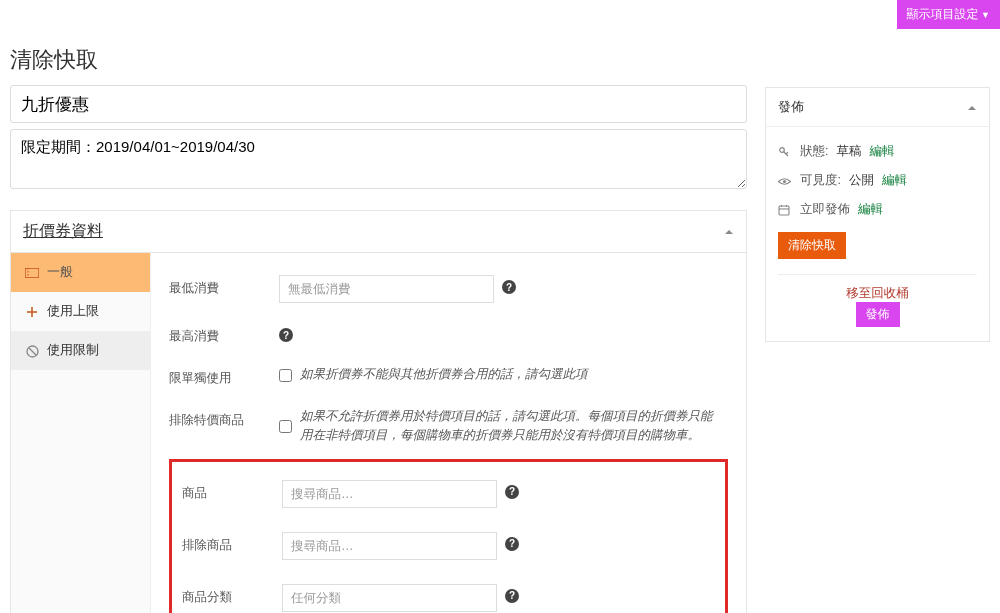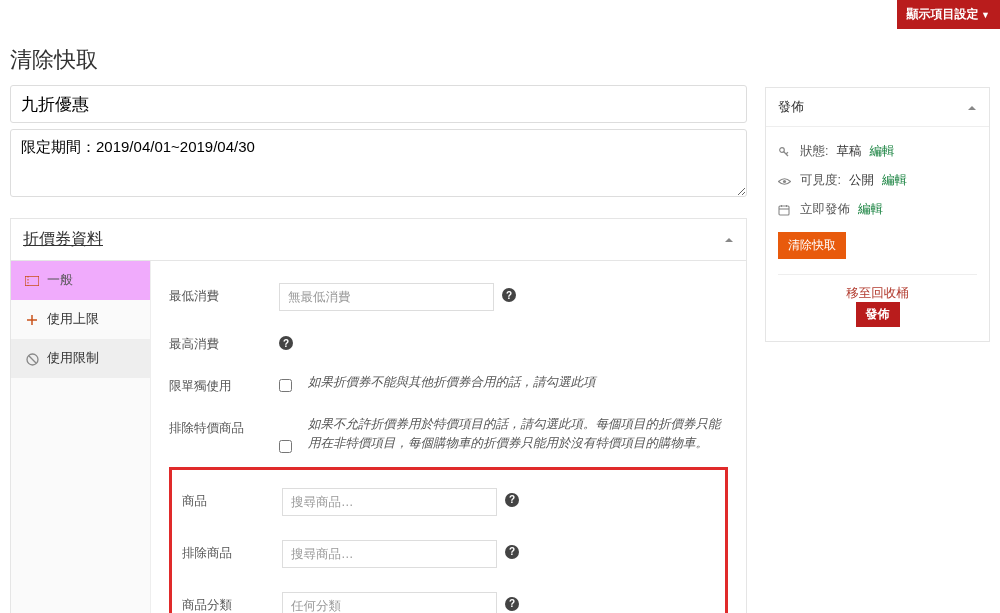--- a/index.html
+++ b/index.html
@@ -18,27 +18,26 @@
 .main { flex: 1; }
 .side { width: 225px; }
 
 
 .topbar {
   display: flex;
   justify-content: flex-end;
   padding-bottom: 6px;
 }
 .btn-orange {
-  background: #b91c1c;
+  background: #d946ef;
   color: #fff;
   border: none;
   padding: 6px 10px;
   font-size: 12px;
   cursor: pointer;
-  font-weight: bold;
 }
 .btn-orange.small { padding: 4px 10px; }
 .btn-dropdown::after {
   content: " ▼";
   font-size: 9px;
 }
 
 
 h1 {
   font-size: 22px;
@@ -48,21 +47,21 @@
 .title-input {
   width: 100%;
   padding: 8px 10px;
   font-size: 17px;
   border: 1px solid #ddd;
   border-radius: 3px;
   margin-bottom: 6px;
 }
 .desc-area {
   width: 100%;
-  height: 68px;
+  height: 60px;
   padding: 8px 10px;
   font-size: 15px;
   border: 1px solid #ddd;
   border-radius: 3px;
   resize: both;
   font-family: inherit;
 }
 
 
 .panel {
@@ -95,21 +94,21 @@
 .tab {
   padding: 10px 14px;
   font-size: 13px;
   display: flex;
   align-items: center;
   gap: 8px;
   cursor: pointer;
   border-bottom: 1px solid transparent;
 }
 .tab.active {
-  background: #f0abfc;
+  background: #fdba74;
   color: #555;
 }
 .tab.current {
   background: #eee;
 }
 .tab .ticon { width: 14px; display: inline-block; text-align: center; }
 .ticon.ticket { color: #c9521a; }
 .ticon.ban { color: #888; }
 .ticon.plus { color: #c9521a; }
 
@@ -150,22 +149,22 @@
   color: #fff;
   font-size: 10px;
   font-weight: bold;
   align-items: center;
   justify-content: center;
   margin-top: 5px;
   cursor: help;
 }
 .checkline {
   display: flex;
-  align-items: flex-end;
-  gap: 16px;
+  align-items: center;
+  gap: 8px;
   font-size: 12.5px;
   color: #555;
 }
 .checkline input[type=checkbox] {
   margin-top: 2px;
   accent-color: #e85a0c;
 }
 .cktext {
   font-style: italic;
   max-width: 420px;

